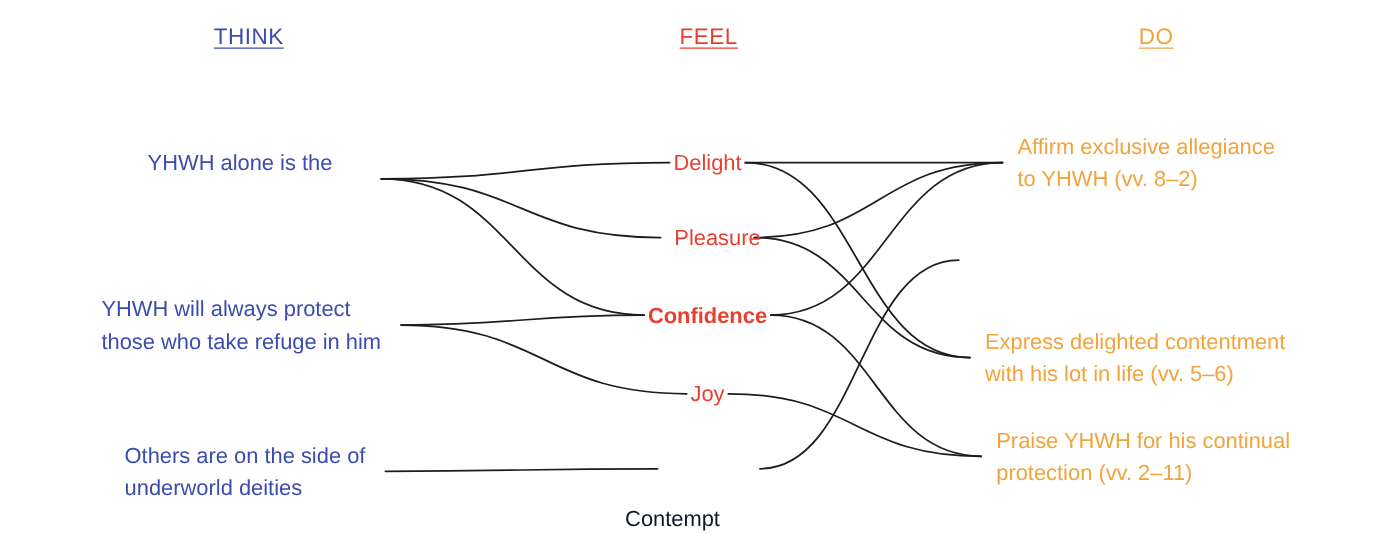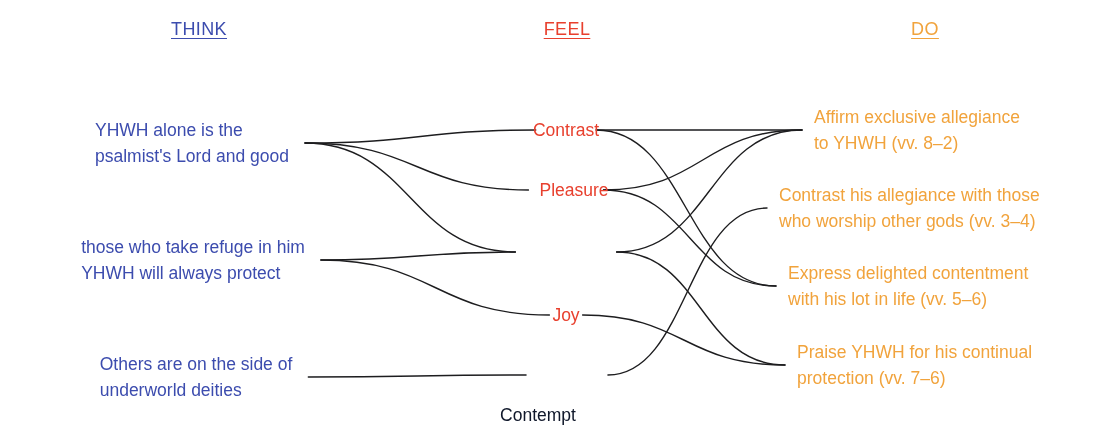--- a/index.html
+++ b/index.html
@@ -41,46 +41,42 @@
       <path d="M 616.6484375 252 C 700.82421875 252, 700.82421875 365, 785 365" fill="none" stroke="#1d1d1f" stroke-width="1.4" stroke-linecap="round"></path>
       <path d="M 582.6171875 315 C 683.80859375 315, 683.80859375 365, 785 365" fill="none" stroke="#1d1d1f" stroke-width="1.4" stroke-linecap="round"></path>
     </svg>
 
   <div class="hdr" style="left: 199px; top: 18px; color: rgb(60, 76, 174);">THINK</div>
   <div class="hdr" style="left: 567px; top: 18px; color: rgb(232, 64, 46);">FEEL</div>
   <div class="hdr" style="left: 925px; top: 18px; color: rgb(241, 163, 60);">DO</div>
 
   <div class="node center" style="left: 192px; top: 117px; color: rgb(60, 76, 174);">
     <div class="ln">YHWH alone is the</div>
-    <div class="ln">psalmist's Lord and good</div>
   </div>
   <div class="node center" style="left: 193px; top: 234px; color: rgb(60, 76, 174);">
+    <div class="ln">YHWH will always protect</div>
     <div class="ln">those who take refuge in him</div>
-    <div class="ln">YHWH will always protect</div>
   </div>
   <div class="node center" style="left: 196px; top: 351px; color: rgb(60, 76, 174);">
     <div class="ln">Others are on the side of</div>
     <div class="ln">underworld deities</div>
   </div>
 
-  <div class="node center" style="left: 566px; top: 117px; color: rgb(232, 64, 46);">Contrast</div>
+  <div class="node center" style="left: 566px; top: 117px; color: rgb(232, 64, 46);">Delight</div>
   <div class="node center" style="left: 566px; top: 177px; color: rgb(232, 64, 46); padding-left: 16px;">Pleasure</div>
+  <div class="node center bold" style="left: 566px; top: 239px; color: rgb(232, 64, 46);">Confidence</div>
   <div class="node center" style="left: 566px; top: 302px; color: rgb(232, 64, 46);">Joy</div>
   <div class="node center" style="left: 538px; top: 362px; color: #0f172a; margin-top: 40px;">Contempt</div>
 
   <div class="node" style="left: 814px; top: 104px; color: rgb(241, 163, 60);">
     <div class="ln">Affirm exclusive allegiance</div>
     <div class="ln">to YHWH (vv. 8–2)</div>
   </div>
-  <div class="node" style="left: 779px; top: 182px; color: rgb(241, 163, 60);">
-    <div class="ln">Contrast his allegiance with those</div>
-    <div class="ln">who worship other gods (vv. 3–4)</div>
-  </div>
   <div class="node" style="left: 788px; top: 260px; color: rgb(241, 163, 60);">
     <div class="ln">Express delighted contentment</div>
     <div class="ln">with his lot in life (vv. 5–6)</div>
   </div>
   <div class="node" style="left: 797px; top: 339px; color: rgb(241, 163, 60);">
     <div class="ln">Praise YHWH for his continual</div>
-    <div class="ln">protection (vv. 7–6)</div>
+    <div class="ln">protection (vv. 2–11)</div>
   </div>
 
 </div>
 
 </body></html>

